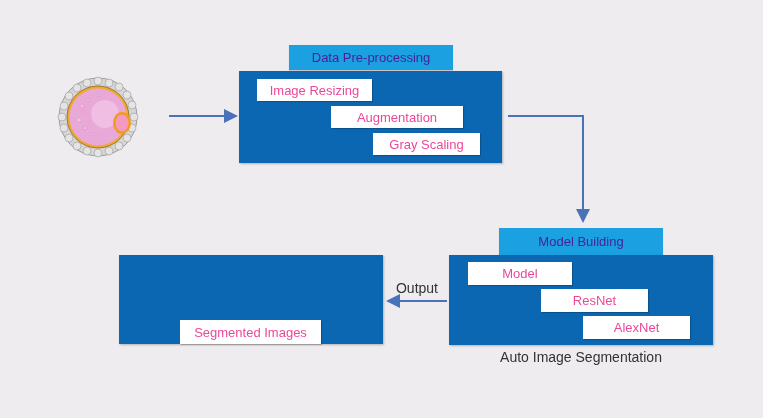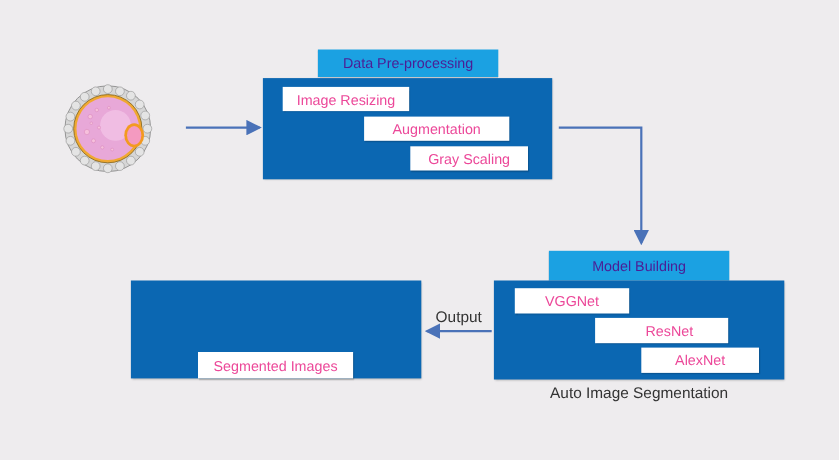--- a/index.html
+++ b/index.html
@@ -73,20 +73,20 @@
 </svg>
 
 <div class="abs header-tab" style="left:289px;top:45px;width:164px;height:25px;">Data Pre-processing</div>
 <div class="abs panel" style="left:239px;top:71px;width:263px;height:92px;"></div>
 <div class="abs chip" style="left:257px;top:79px;width:115px;height:22px;">Image Resizing</div>
 <div class="abs chip" style="left:331px;top:106px;width:132px;height:22px;">Augmentation</div>
 <div class="abs chip" style="left:373px;top:133px;width:107px;height:22px;">Gray Scaling</div>
 
 <div class="abs header-tab" style="left:499px;top:228px;width:164px;height:27px;">Model Building</div>
 <div class="abs panel" style="left:449px;top:255px;width:264px;height:90px;"></div>
-<div class="abs chip" style="left:468px;top:262px;width:104px;height:23px;">VGGNet</div>
-<div class="abs chip" style="left:541px;top:289px;width:107px;height:23px;padding-left:14px;">ResNet</div>
+<div class="abs chip" style="left:468px;top:262px;width:104px;height:23px;">Model</div>
+<div class="abs chip" style="left:541px;top:289px;width:107px;height:23px;">ResNet</div>
 <div class="abs chip" style="left:583px;top:316px;width:107px;height:23px;">AlexNet</div>
 <div class="abs label" style="left:449px;top:349px;width:264px;text-align:center;">Auto Image Segmentation</div>
 
 <div class="abs label" style="left:392px;top:280px;width:50px;text-align:center;">Output</div>
 <div class="abs panel" style="left:119px;top:255px;width:264px;height:89px;"></div>
 <div class="abs chip" style="left:180px;top:288px;width:141px;height:24px;margin-top:32px;">Segmented Images</div>
 
 </body></html>

